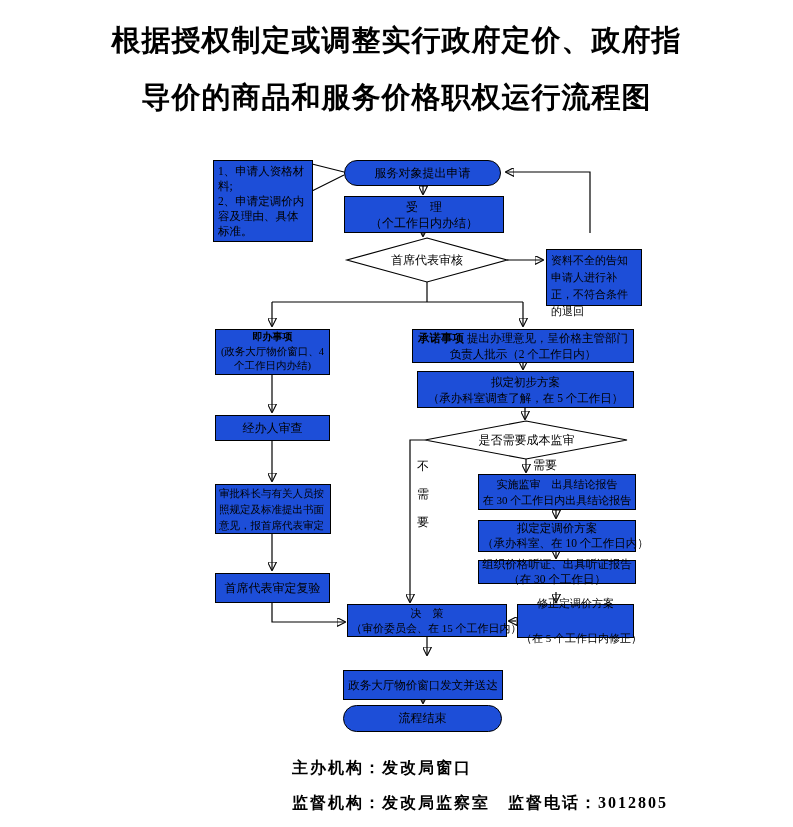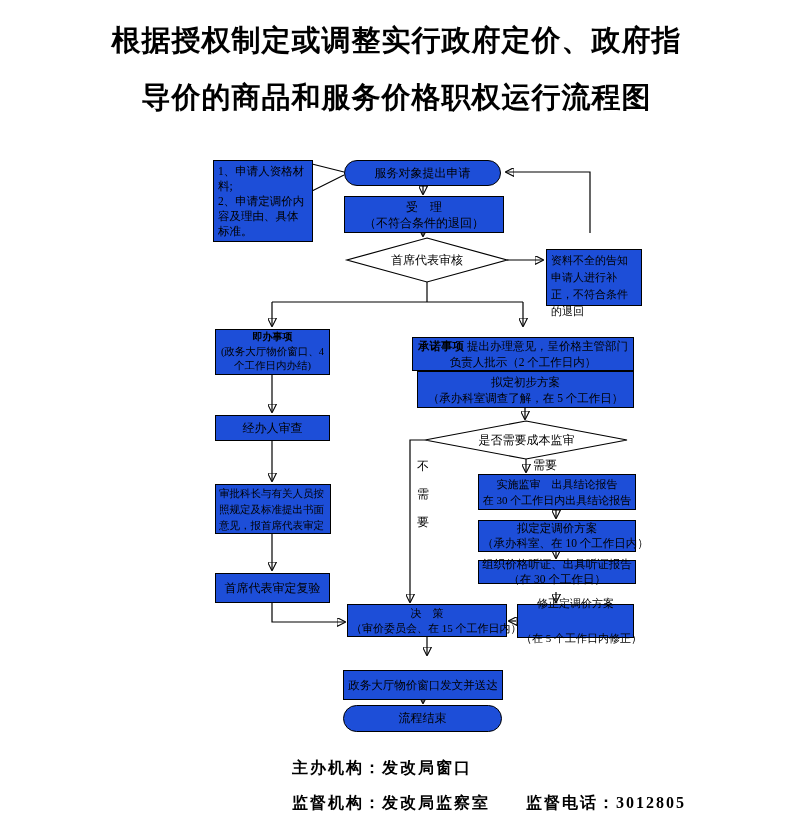--- a/index.html
+++ b/index.html
@@ -32,21 +32,21 @@
   .leftalign { text-align:left; justify-content:flex-start; }
   .dtext {
     position:absolute; display:flex; align-items:center; justify-content:center;
     font-size:12px; z-index:2; background:transparent; border:none;
   }
   .floatlbl { position:absolute; z-index:2; font-size:12px; line-height:14px; }
   .vert { width:15px; word-break:break-all; line-height:28px; }
   .bold { font-weight:bold; }
 
   .footer-line { position:absolute; left:292px; font-size:16px; font-weight:bold; letter-spacing:2px; white-space:nowrap; }
-  .gapleft { margin-left:36px; }
+  .gapleft { margin-left:18px; }
 </style>
 </head>
 <body>
 
 <div class="canvas">
 
   <div class="title">
     <div>根据授权制定或调整实行政府定价、政府指</div>
     <div>导价的商品和服务价格职权运行流程图</div>
   </div>
@@ -95,21 +95,21 @@
     <div>1、申请人资格材料;</div>
     <div>2、申请定调价内容及理由、具体标准。</div>
   </div>
 
   <div class="node pill" style="left:344px; top:160px; width:157px; height:26px; font-size:12px;">
     <div class="ln">服务对象提出申请</div>
   </div>
 
   <div class="node" style="left:344px; top:196px; width:160px; height:37px; font-size:12px; line-height:16px;">
     <div class="ln">受　理</div>
-    <div class="ln">（不符合条件的退回）</div>
+    <div class="ln">（个工作日内办结）</div>
   </div>
 
   <div class="dtext" style="left:347px; top:240px; width:160px; height:40px;">
     <span class="ln">首席代表审核</span>
   </div>
 
   <div class="node leftalign" style="left:546px; top:233px; width:96px; height:57px; font-size:11px; line-height:17px; padding:2px 4px;margin-top:16px;">
     <div>资料不全的告知申请人进行补正，不符合条件的退回</div>
   </div>
 
@@ -123,21 +123,21 @@
   </div>
 
   <div class="node leftalign" style="left:215px; top:484px; width:116px; height:50px; font-size:10.5px; line-height:16px; padding:1px 3px;">
     <div>审批科长与有关人员按照规定及标准提出书面意见，报首席代表审定</div>
   </div>
 
   <div class="node" style="left:215px; top:573px; width:115px; height:30px; font-size:12px;">
     <div class="ln">首席代表审定复验</div>
   </div>
 
-  <div class="node" style="left:412px; top:329px; width:222px; height:34px; font-size:11.5px; line-height:15.5px; display:block; padding:1px 2px;margin-top:8px;">
+  <div class="node" style="left:412px; top:329px; width:222px; height:34px; font-size:11.5px; line-height:15.5px; display:block; padding:1px 2px;">
     <span class="bold">承诺事项</span><span> 提出办理意见，呈价格主管部门负责人批示（2 个工作日内）</span>
   </div>
 
   <div class="node" style="left:417px; top:371px; width:217px; height:37px; font-size:11.5px; line-height:16px;">
     <div class="ln">拟定初步方案</div>
     <div class="ln">（承办科室调查了解，在 5 个工作日）</div>
   </div>
 
   <div class="dtext" style="left:426px; top:422px; width:201px; height:36px;">
     <span class="ln">是否需要成本监审</span>

